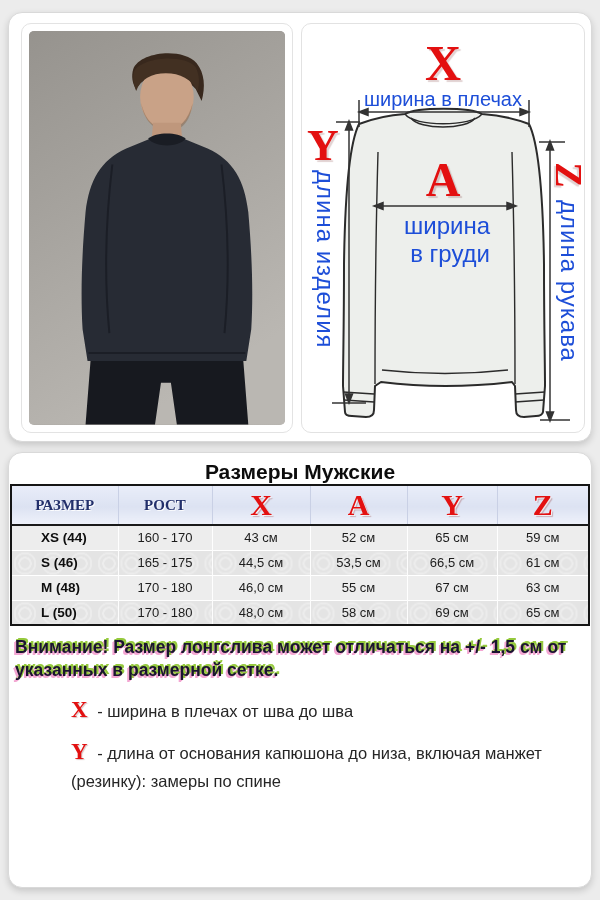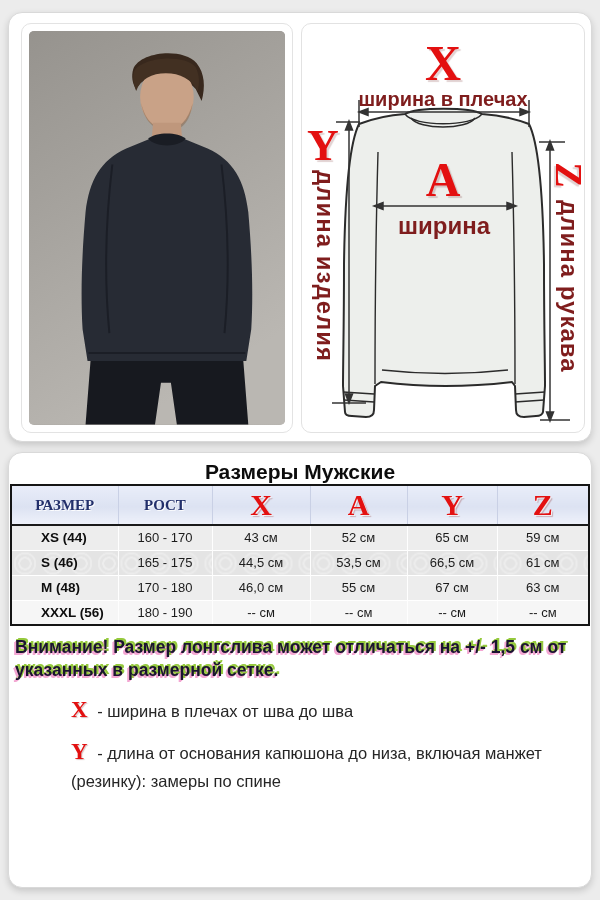--- a/index.html
+++ b/index.html
@@ -23,21 +23,21 @@
   .photo {
     width:100%; height:100%; border-radius:5px; overflow:hidden;
     background:linear-gradient(160deg,#96938e 0%,#a3a09b 55%,#b6b3ae 100%);
   }
   .photo svg { display:block; width:100%; height:100%; }
   .diagram-panel {
     position:absolute; left:292px; top:10px; width:284px; height:410px;
     background:#fff; border:1px solid #e2e2e2; border-radius:10px;
   }
   .diagram-panel svg { position:absolute; left:0; top:0; }
-  .dlabel { position:absolute; color:#7f1d1d; font-weight:bold; }
+  .dlabel { position:absolute; color:#1d4ed8; font-weight:normal; }
   .red-letter {
     font-family:"Liberation Serif","DejaVu Serif",serif; font-weight:bold;
     color:#e31010; text-shadow:2px 2px 1px rgba(90,0,0,.18); line-height:1;
   }
   #dx { left:0; right:0; top:14px; text-align:center; font-size:50px; }
   #dx-cap { left:0; right:0; top:64px; text-align:center; font-size:20px; white-space:nowrap; }
   #da { left:0; right:0; top:132px; text-align:center; font-size:48px; }
   #da-cap { left:64px; top:188px; width:124px; text-align:right; font-size:24px; line-height:1.15; }
   #dy { left:5px; top:100px; font-size:44px; }
   #dy-cap { left:9px; top:146px; writing-mode:vertical-rl; font-size:24px; letter-spacing:1px; white-space:nowrap; }
@@ -170,20 +170,21 @@
         <line x1="248" y1="123" x2="248" y2="391"></line>
         <polygon points="248,117 244.5,126 251.5,126"></polygon>
           <polygon points="248,397 244.5,388 251.5,388"></polygon>
       </g>
     </svg>
     <div class="dlabel red-letter" id="dx">X</div>
     <div class="dlabel" id="dx-cap">ширина в плечах</div>
     <div class="dlabel red-letter" id="da">A</div>
     <div class="dlabel" id="da-cap">
       <div>ширина</div>
+      <div>в груди</div>
     </div>
     <div class="dlabel red-letter" id="dy">Y</div>
     <div class="dlabel" id="dy-cap">длина изделия</div>
     <div class="dlabel red-letter" id="dz">Z</div>
     <div class="dlabel" id="dz-cap">длина рукава</div>
   </div>
 </div>
 
 <div class="card" id="bottom-card">
   <div class="size-title">Размеры Мужские</div>
@@ -225,27 +226,27 @@
         <td>61 см</td>
       </tr>
       <tr class="r-a">
         <td class="sz">M (48)</td>
         <td>170 - 180</td>
         <td>46,0 см</td>
         <td>55 см</td>
         <td>67 см</td>
         <td>63 см</td>
       </tr>
-      <tr class="r-last">
-        <td class="sz">XXXL (56)</td>
-        <td>180 - 190</td>
-        <td>-- см</td>
-        <td>-- см</td>
-        <td>-- см</td>
-        <td>-- см</td>
+      <tr class="r-b">
+        <td class="sz">L (50)</td>
+        <td>170 - 180</td>
+        <td>48,0 см</td>
+        <td>58 см</td>
+        <td>69 см</td>
+        <td>65 см</td>
       </tr>
     </tbody>
   </table>
 
   <div class="notice">Внимание! Размер лонгслива может отличаться на +/- 1,5 см от указанных в размерной сетке.</div>
 
   <div class="legend">
     <div class="legend-item">
       <span class="legend-letter">X</span>
       <span>- ширина в плечах от шва до шва</span>

